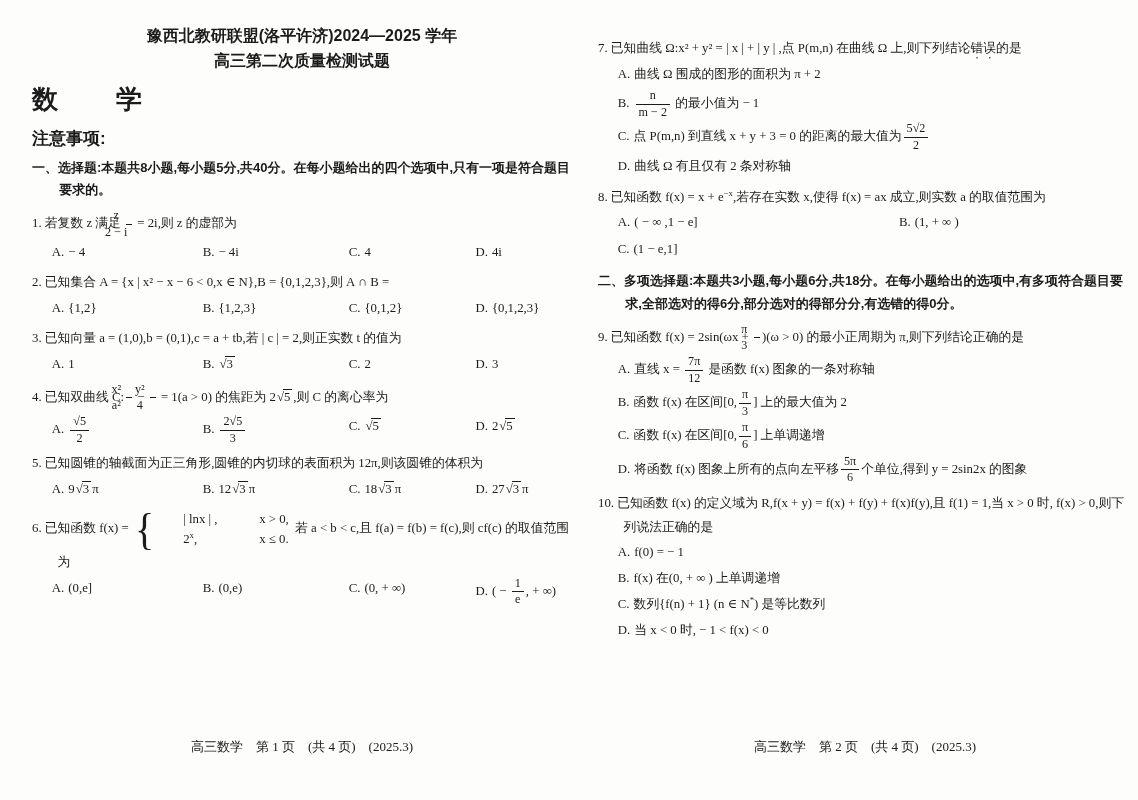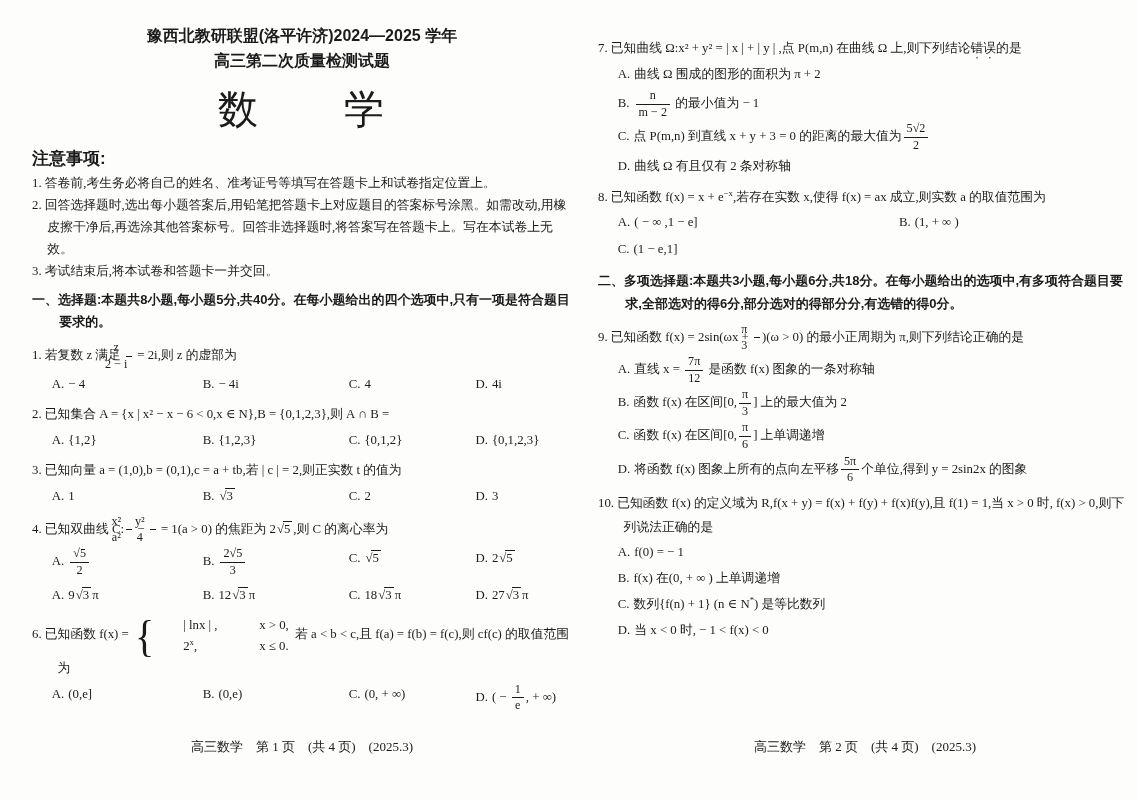--- a/index.html
+++ b/index.html
@@ -15,21 +15,21 @@
   .col { position: absolute; top: 0; height: 800px; }
   .col-left  { left: 32px;  width: 540px; padding-top: 24px; }
   .col-right { left: 598px; width: 534px; padding-top: 30px; }
 
   .t1, .t2 {
     font-family: "Liberation Sans", "DejaVu Sans", sans-serif;
     font-weight: 700; font-size: 16px; text-align: center; line-height: 1.55;
   }
   .subject {
     font-family: "Liberation Sans", "DejaVu Sans", sans-serif;
-    font-weight: 400; font-size: 40px; text-align: center;
+    font-weight: 700; font-size: 26px; 
     margin: 8px 0 10px 0; letter-spacing: 2px;
   }
   .notice-h {
     font-family: "Liberation Sans", "DejaVu Sans", sans-serif;
     font-weight: 700; font-size: 17px; margin: 2px 0 2px 0;
   }
   .notice { line-height: 1.72; padding-left: 1.2em; text-indent: -1.2em; }
   .section-h {
     font-family: "Liberation Sans", "DejaVu Sans", sans-serif;
     font-weight: 700; font-size: 13px; line-height: 1.75;
@@ -82,25 +82,20 @@
 </head>
 <body>
 
 <div class="sheet">
 
   <div class="col col-left">
     <div class="t1">豫西北教研联盟(洛平许济)2024—2025 学年</div>
     <div class="t2">高三第二次质量检测试题</div>
     <div class="subject">数　　学</div>
     <div class="notice-h">注意事项:</div>
-    <div>
-      <div class="notice">1. 答卷前,考生务必将自己的姓名、准考证号等填写在答题卡上和试卷指定位置上。</div>
-      <div class="notice">2. 回答选择题时,选出每小题答案后,用铅笔把答题卡上对应题目的答案标号涂黑。如需改动,用橡皮擦干净后,再选涂其他答案标号。回答非选择题时,将答案写在答题卡上。写在本试卷上无效。</div>
-      <div class="notice">3. 考试结束后,将本试卷和答题卡一并交回。</div>
-    </div>
     <div class="section-h">一、选择题:本题共8小题,每小题5分,共40分。在每小题给出的四个选项中,只有一项是符合题目要求的。</div>
     <div>
         <div class="q">
           <div class="q-line"><span>1. 若复数 z 满足 </span><span class="frac"><span class="fn">z</span><span class="fd">2 − i</span></span><span> = 2i,则 z 的虚部为</span></div>
           <div class="opts c4">
             <div class="opt"><span class="opt-label">A.</span><span class="opt-body"><span>− 4</span></span></div>
             <div class="opt"><span class="opt-label">B.</span><span class="opt-body"><span>− 4i</span></span></div>
             <div class="opt"><span class="opt-label">C.</span><span class="opt-body"><span>4</span></span></div>
             <div class="opt"><span class="opt-label">D.</span><span class="opt-body"><span>4i</span></span></div>
           </div>
@@ -126,20 +121,21 @@
         <div class="q">
           <div class="q-line"><span>4. 已知双曲线 C:</span><span class="frac"><span class="fn">x²</span><span class="fd">a²</span></span><span> − </span><span class="frac"><span class="fn">y²</span><span class="fd">4</span></span><span> = 1(a &gt; 0) 的焦距为 2</span><span class="sqrt"><span class="sqrt-sym">√</span><span class="sqrt-arg">5</span></span><span>,则 C 的离心率为</span></div>
           <div class="opts c4">
             <div class="opt"><span class="opt-label">A.</span><span class="opt-body"><span class="frac"><span class="fn">√5</span><span class="fd">2</span></span></span></div>
             <div class="opt"><span class="opt-label">B.</span><span class="opt-body"><span class="frac"><span class="fn">2√5</span><span class="fd">3</span></span></span></div>
             <div class="opt"><span class="opt-label">C.</span><span class="opt-body"><span class="sqrt"><span class="sqrt-sym">√</span><span class="sqrt-arg">5</span></span></span></div>
             <div class="opt"><span class="opt-label">D.</span><span class="opt-body"><span>2</span><span class="sqrt"><span class="sqrt-sym">√</span><span class="sqrt-arg">5</span></span></span></div>
           </div>
         </div>
         <div class="q">
+          <div class="q-line"><span>5. 已知圆锥的轴截面为正三角形,圆锥的内切球的表面积为 12π,则该圆锥的体积为</span></div>
           <div class="opts c4">
             <div class="opt"><span class="opt-label">A.</span><span class="opt-body"><span>9</span><span class="sqrt"><span class="sqrt-sym">√</span><span class="sqrt-arg">3</span></span><span>π</span></span></div>
             <div class="opt"><span class="opt-label">B.</span><span class="opt-body"><span>12</span><span class="sqrt"><span class="sqrt-sym">√</span><span class="sqrt-arg">3</span></span><span>π</span></span></div>
             <div class="opt"><span class="opt-label">C.</span><span class="opt-body"><span>18</span><span class="sqrt"><span class="sqrt-sym">√</span><span class="sqrt-arg">3</span></span><span>π</span></span></div>
             <div class="opt"><span class="opt-label">D.</span><span class="opt-body"><span>27</span><span class="sqrt"><span class="sqrt-sym">√</span><span class="sqrt-arg">3</span></span><span>π</span></span></div>
           </div>
         </div>
         <div class="q">
           <div class="q-line"><span>6. 已知函数 f(x) = </span><span class="cases">
               <span class="cases-brace">{</span>

